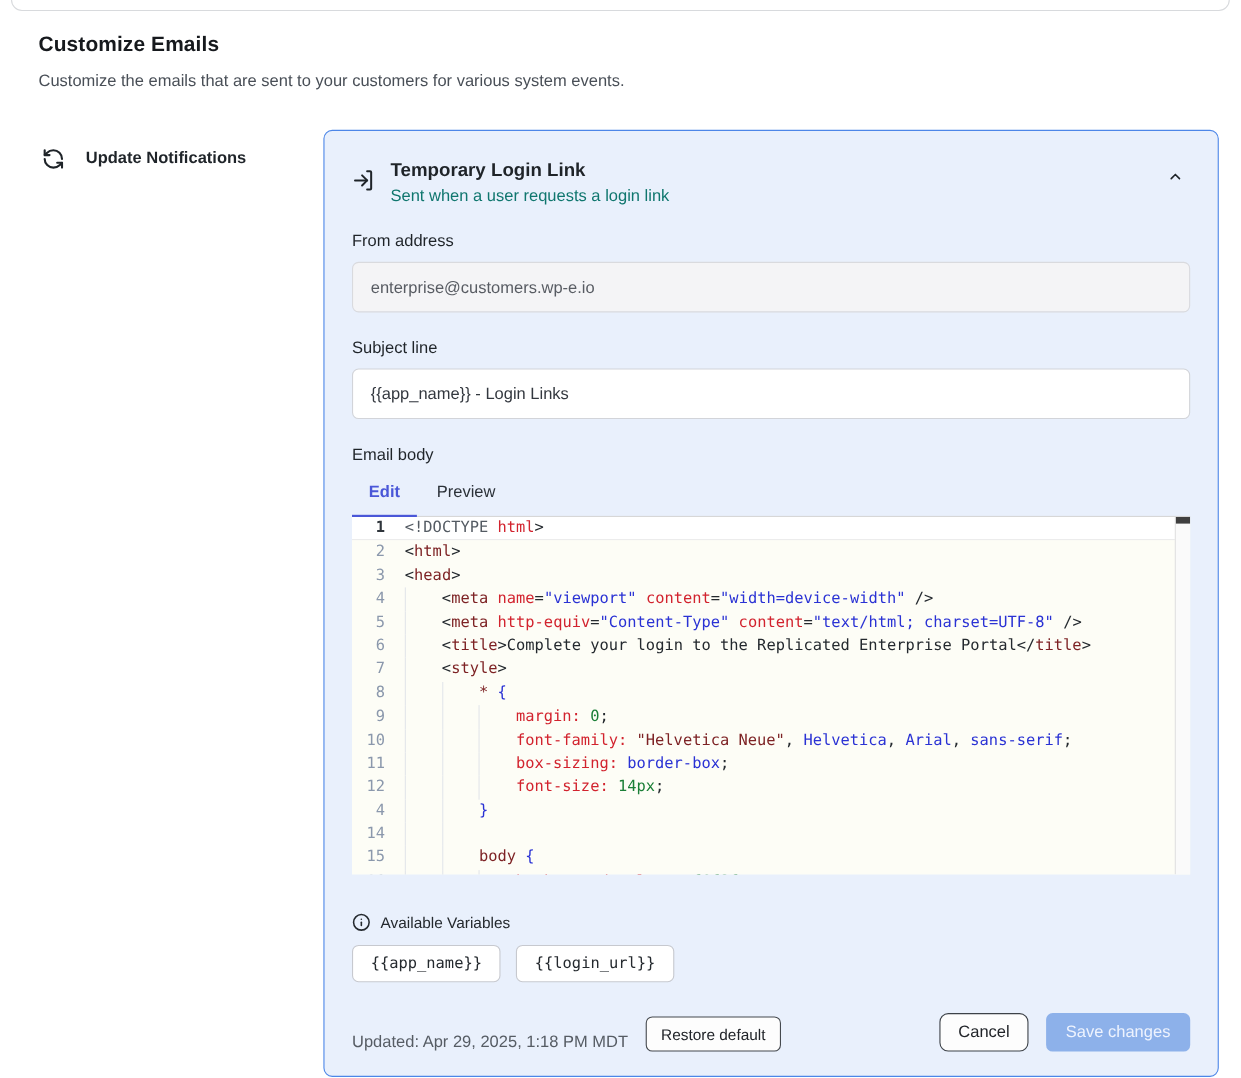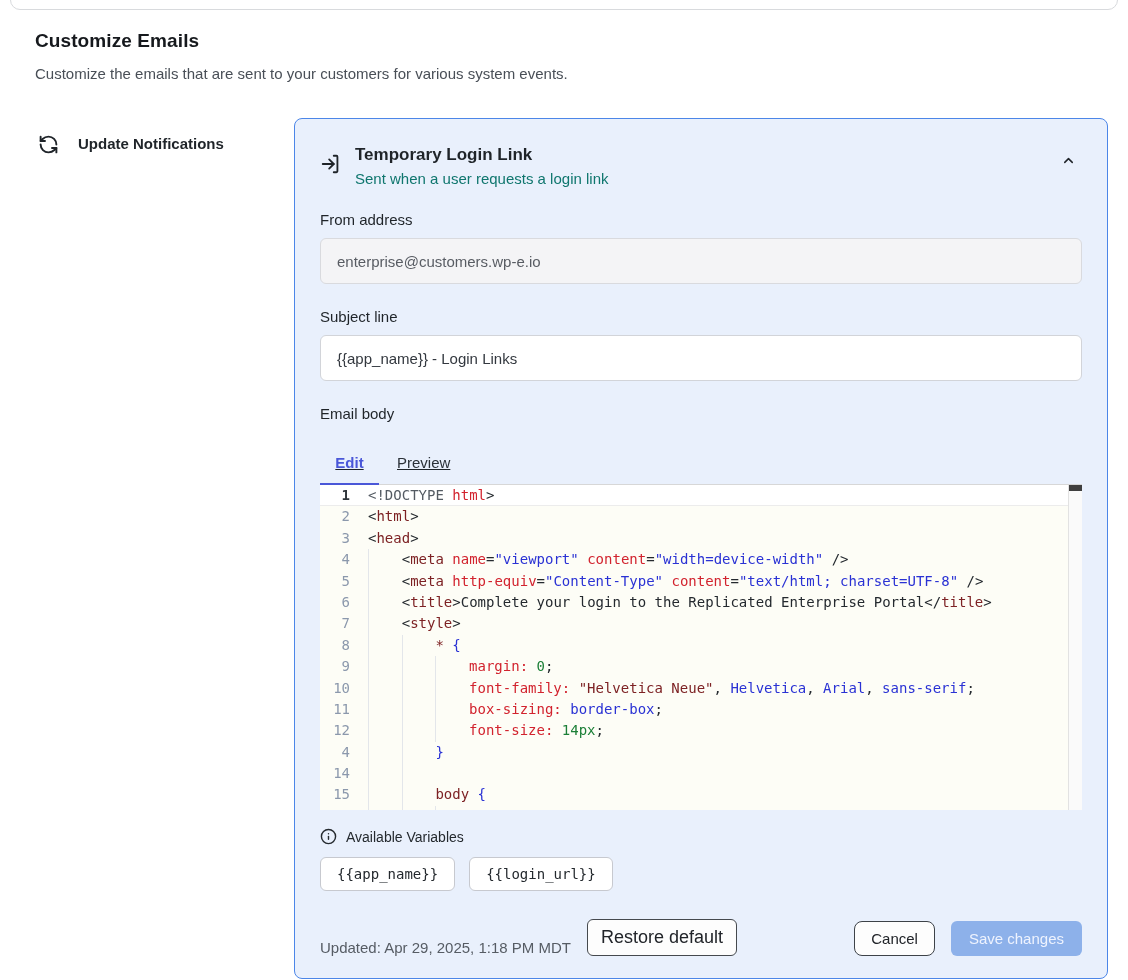--- a/index.html
+++ b/index.html
@@ -26,49 +26,49 @@
   .panel-title { font-size:17px; font-weight:700; color:#1f2429; }
   .panel-sub { margin-top:5px; font-size:15px; color:#0f766e; }
   .collapse-btn { margin-left:auto; background:none; border:none; cursor:pointer; padding:6px; margin-top:2px; }
 
   .field-label { font-size:15px; color:#1f2429; margin:24px 0 10px; }
   .text-input { width:100%; height:46px; border-radius:6px; font-size:15px; padding:0 16px; font-family:"Liberation Sans", sans-serif; }
   .text-input.disabled { background:#f4f4f6; border:1px solid #d9dade; color:#585c63; }
   .text-input.editable { background:#fff; border:1px solid #d2d4d9; color:#33383f; }
 
   
-  .tabbar { display:flex; margin-top:32px; border-bottom:1px solid #d7d7d7;text-decoration:underline; }
+  .tabbar { display:flex; margin-top:17px; border-bottom:1px solid #d7d7d7; }
   .tab { position:relative; background:none; border:none; font-family:"Liberation Sans", sans-serif; font-size:15px; color:#2b3138; padding:0 8px 13px; min-width:59px; text-align:center; cursor:pointer; }
   .tab + .tab { margin-left:10px; }
   .tab.active { color:#4a57d8; font-weight:700; }
   .tab.active::after { content:""; position:absolute; left:0; right:0; bottom:-2px; height:3px; background:#4a57d8; }
 
   
   .editor { position:relative; height:325px; overflow:hidden; background:#fdfdf6; font-family:"DejaVu Sans Mono", monospace; font-size:14px; line-height:21.4px; }
   .cl { display:flex; height:21.4px; white-space:pre; }
   .cl.active { background:#ffffff; border-bottom:1px solid #ececec; }
   .ln { flex:0 0 30px; text-align:right; color:#8b98ac; user-select:none; }
   .cl.active .ln { color:#2f353b; font-weight:700; }
   .codetext { margin-left:18px; }
   .ind { display:inline-block; width:33.7px; height:21.4px; vertical-align:top; border-left:1px solid #e3e6ea; }
   .tk-p { color:#24292e; } .tk-m { color:#545b63; } .tk-t { color:#7d2224; }
   .tk-a { color:#d2232e; } .tk-s { color:#2a32d4; } .tk-n { color:#1b7f37; }
   .vscroll { position:absolute; top:0; right:0; bottom:0; width:14px; background:#fafafa; border-left:1px solid #e2e2e2; }
   .vthumb { position:absolute; top:0; left:0; right:0; height:6px; background:#3f3f3f; }
 
   
-  .vars-head { display:flex; align-items:center; gap:9px; margin-top:18px; }
+  .vars-head { display:flex; align-items:center; gap:9px; margin-top:35px; }
   .vars-label { font-size:14px; color:#24292e; }
   .chips { display:flex; gap:14px; margin-top:12px; }
   .chip { background:#fff; border:1px solid #c7c9cf; border-radius:6px; padding:8px 16px; font-family:"DejaVu Sans Mono", monospace; font-size:14px; color:#24292e; cursor:pointer; }
 
   
   .panel-footer { display:flex; align-items:flex-end; margin-top:28px; }
   .updated { font-size:15px; color:#565c64; }
-  .restore-btn { margin-left:16px; background:#fdfdfd; border:1px solid #45494e; border-radius:6px; padding:7px 13px; font-size:18px; color:#212429; font-family:"Liberation Sans", sans-serif; cursor:pointer; }
+  .restore-btn { margin-left:16px; background:#fdfdfd; border:1px solid #45494e; border-radius:6px; padding:7px 13px; font-size:14px; color:#212429; font-family:"Liberation Sans", sans-serif; cursor:pointer; }
   .footer-right { margin-left:auto; display:flex; gap:16px; }
   .cancel-btn { background:#fdfdfd; border:1.5px solid #3d4248; border-radius:8px; padding:8px 16px; font-size:15px; color:#212429; font-family:"Liberation Sans", sans-serif; cursor:pointer; }
   .save-btn { background:#8db1ea; border:none; border-radius:6px; padding:9px 18px; font-size:15px; color:#eef3fe; font-family:"Liberation Sans", sans-serif; cursor:default; }
 
   svg { display:block; }
 </style>
 </head>
 <body>
 
 <div class="top-card-remnant"></div>

